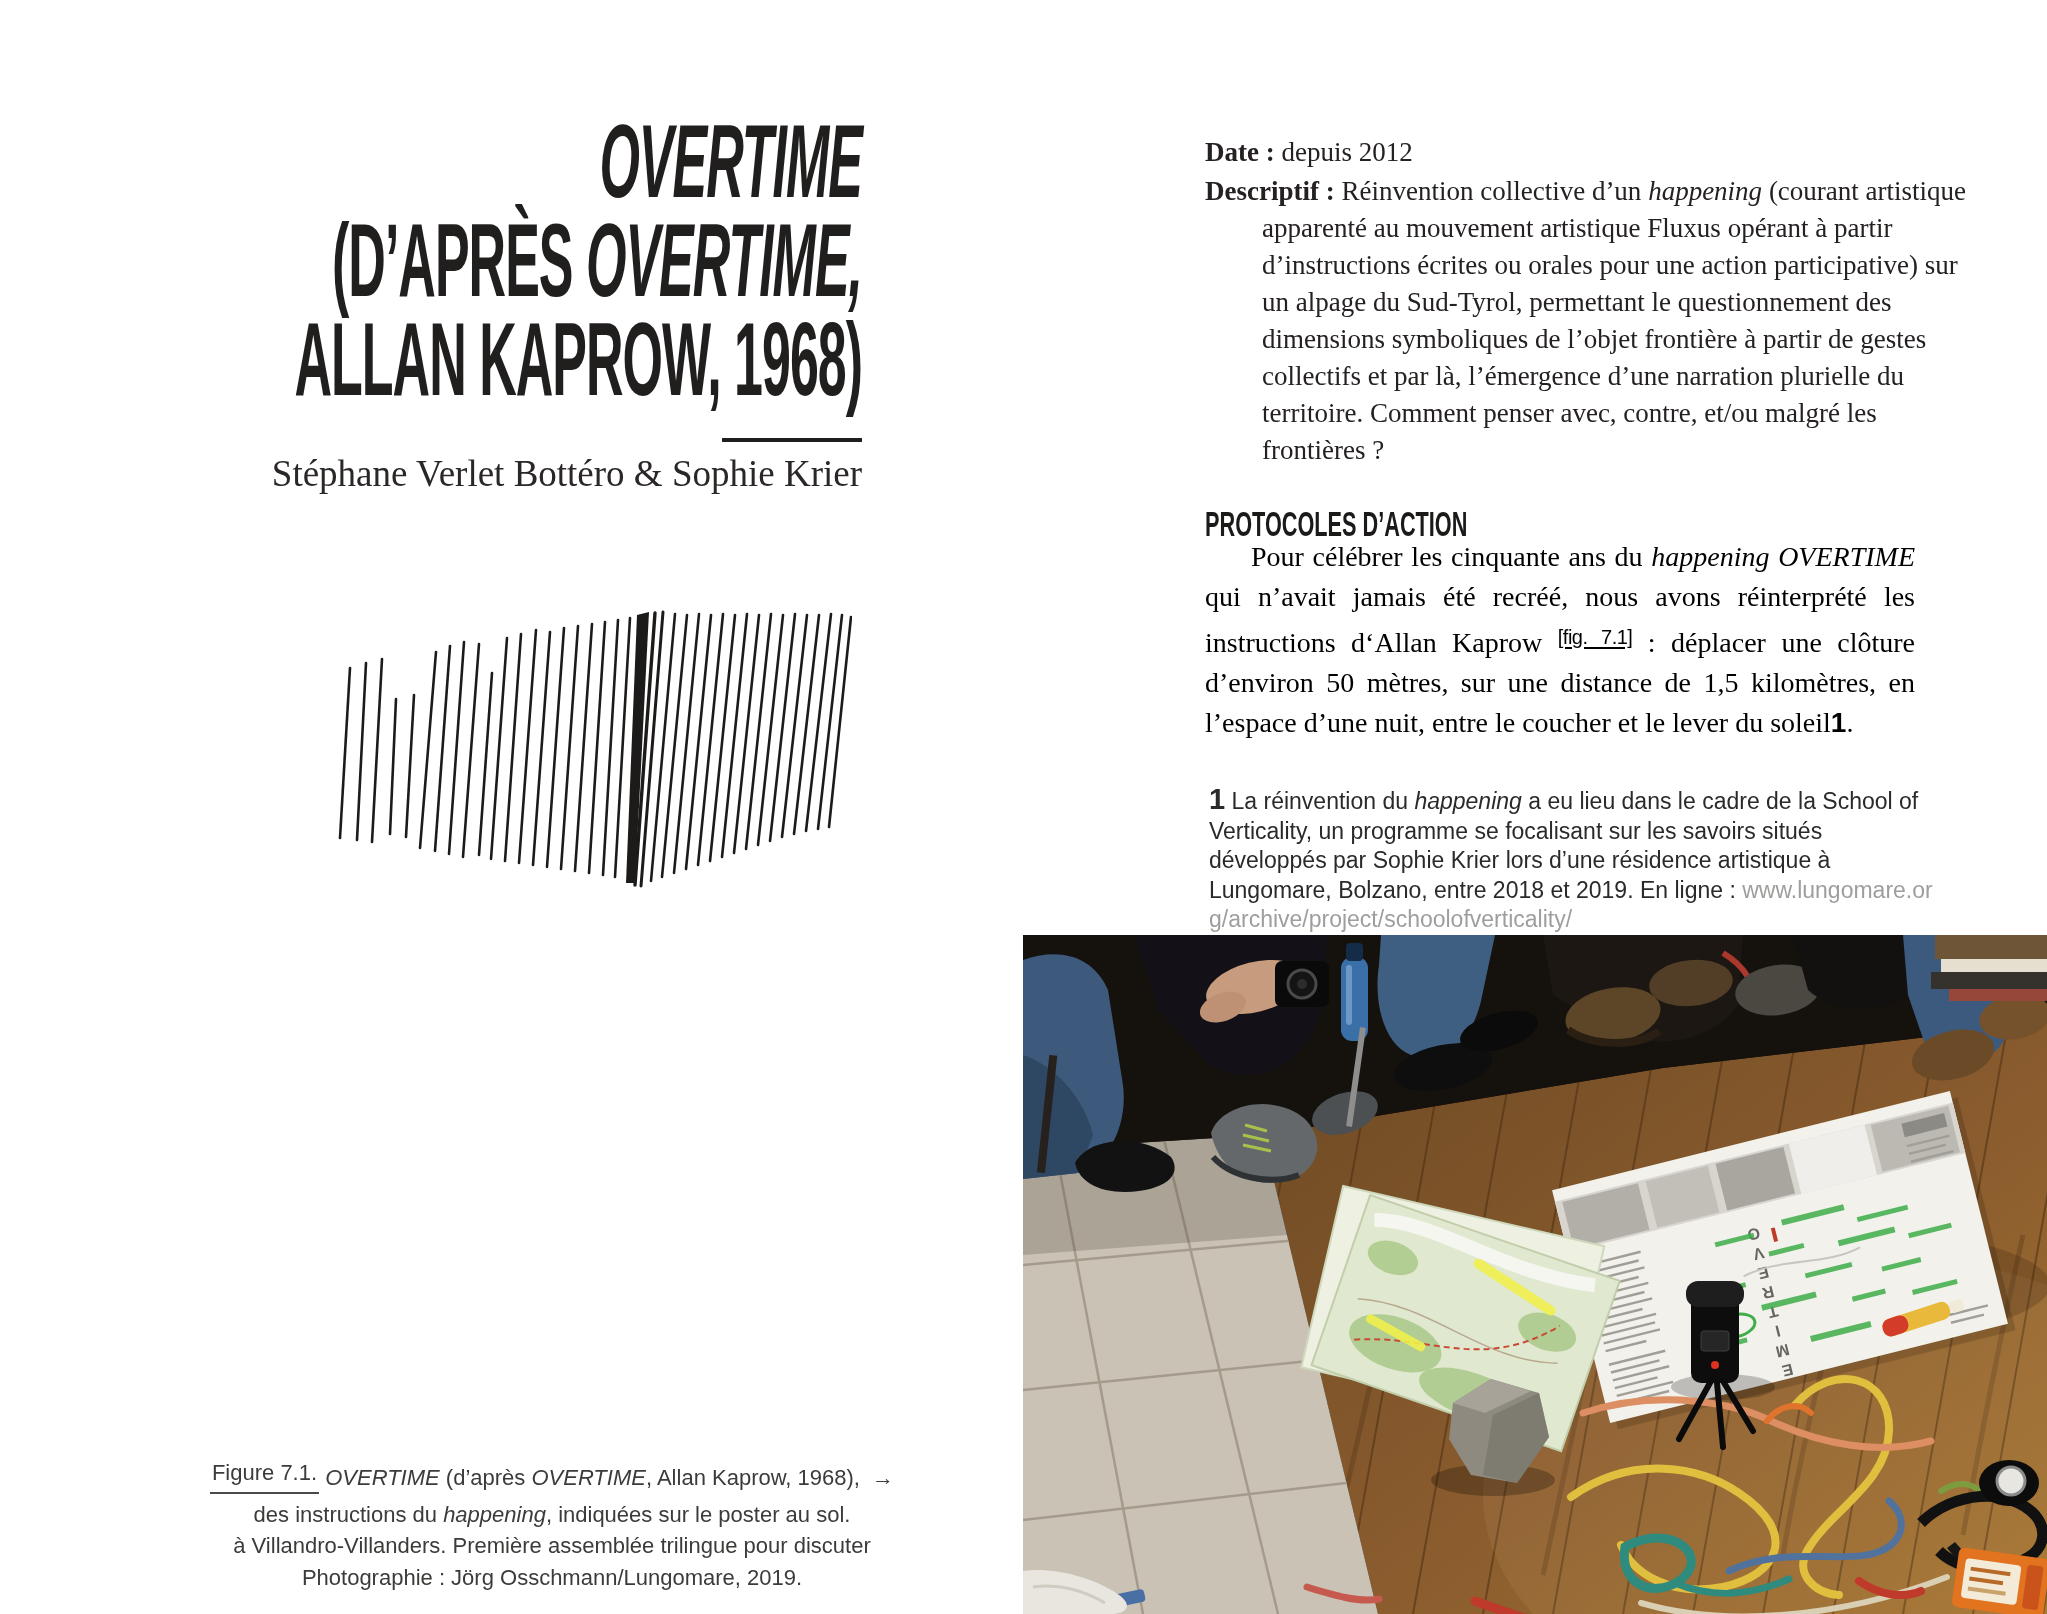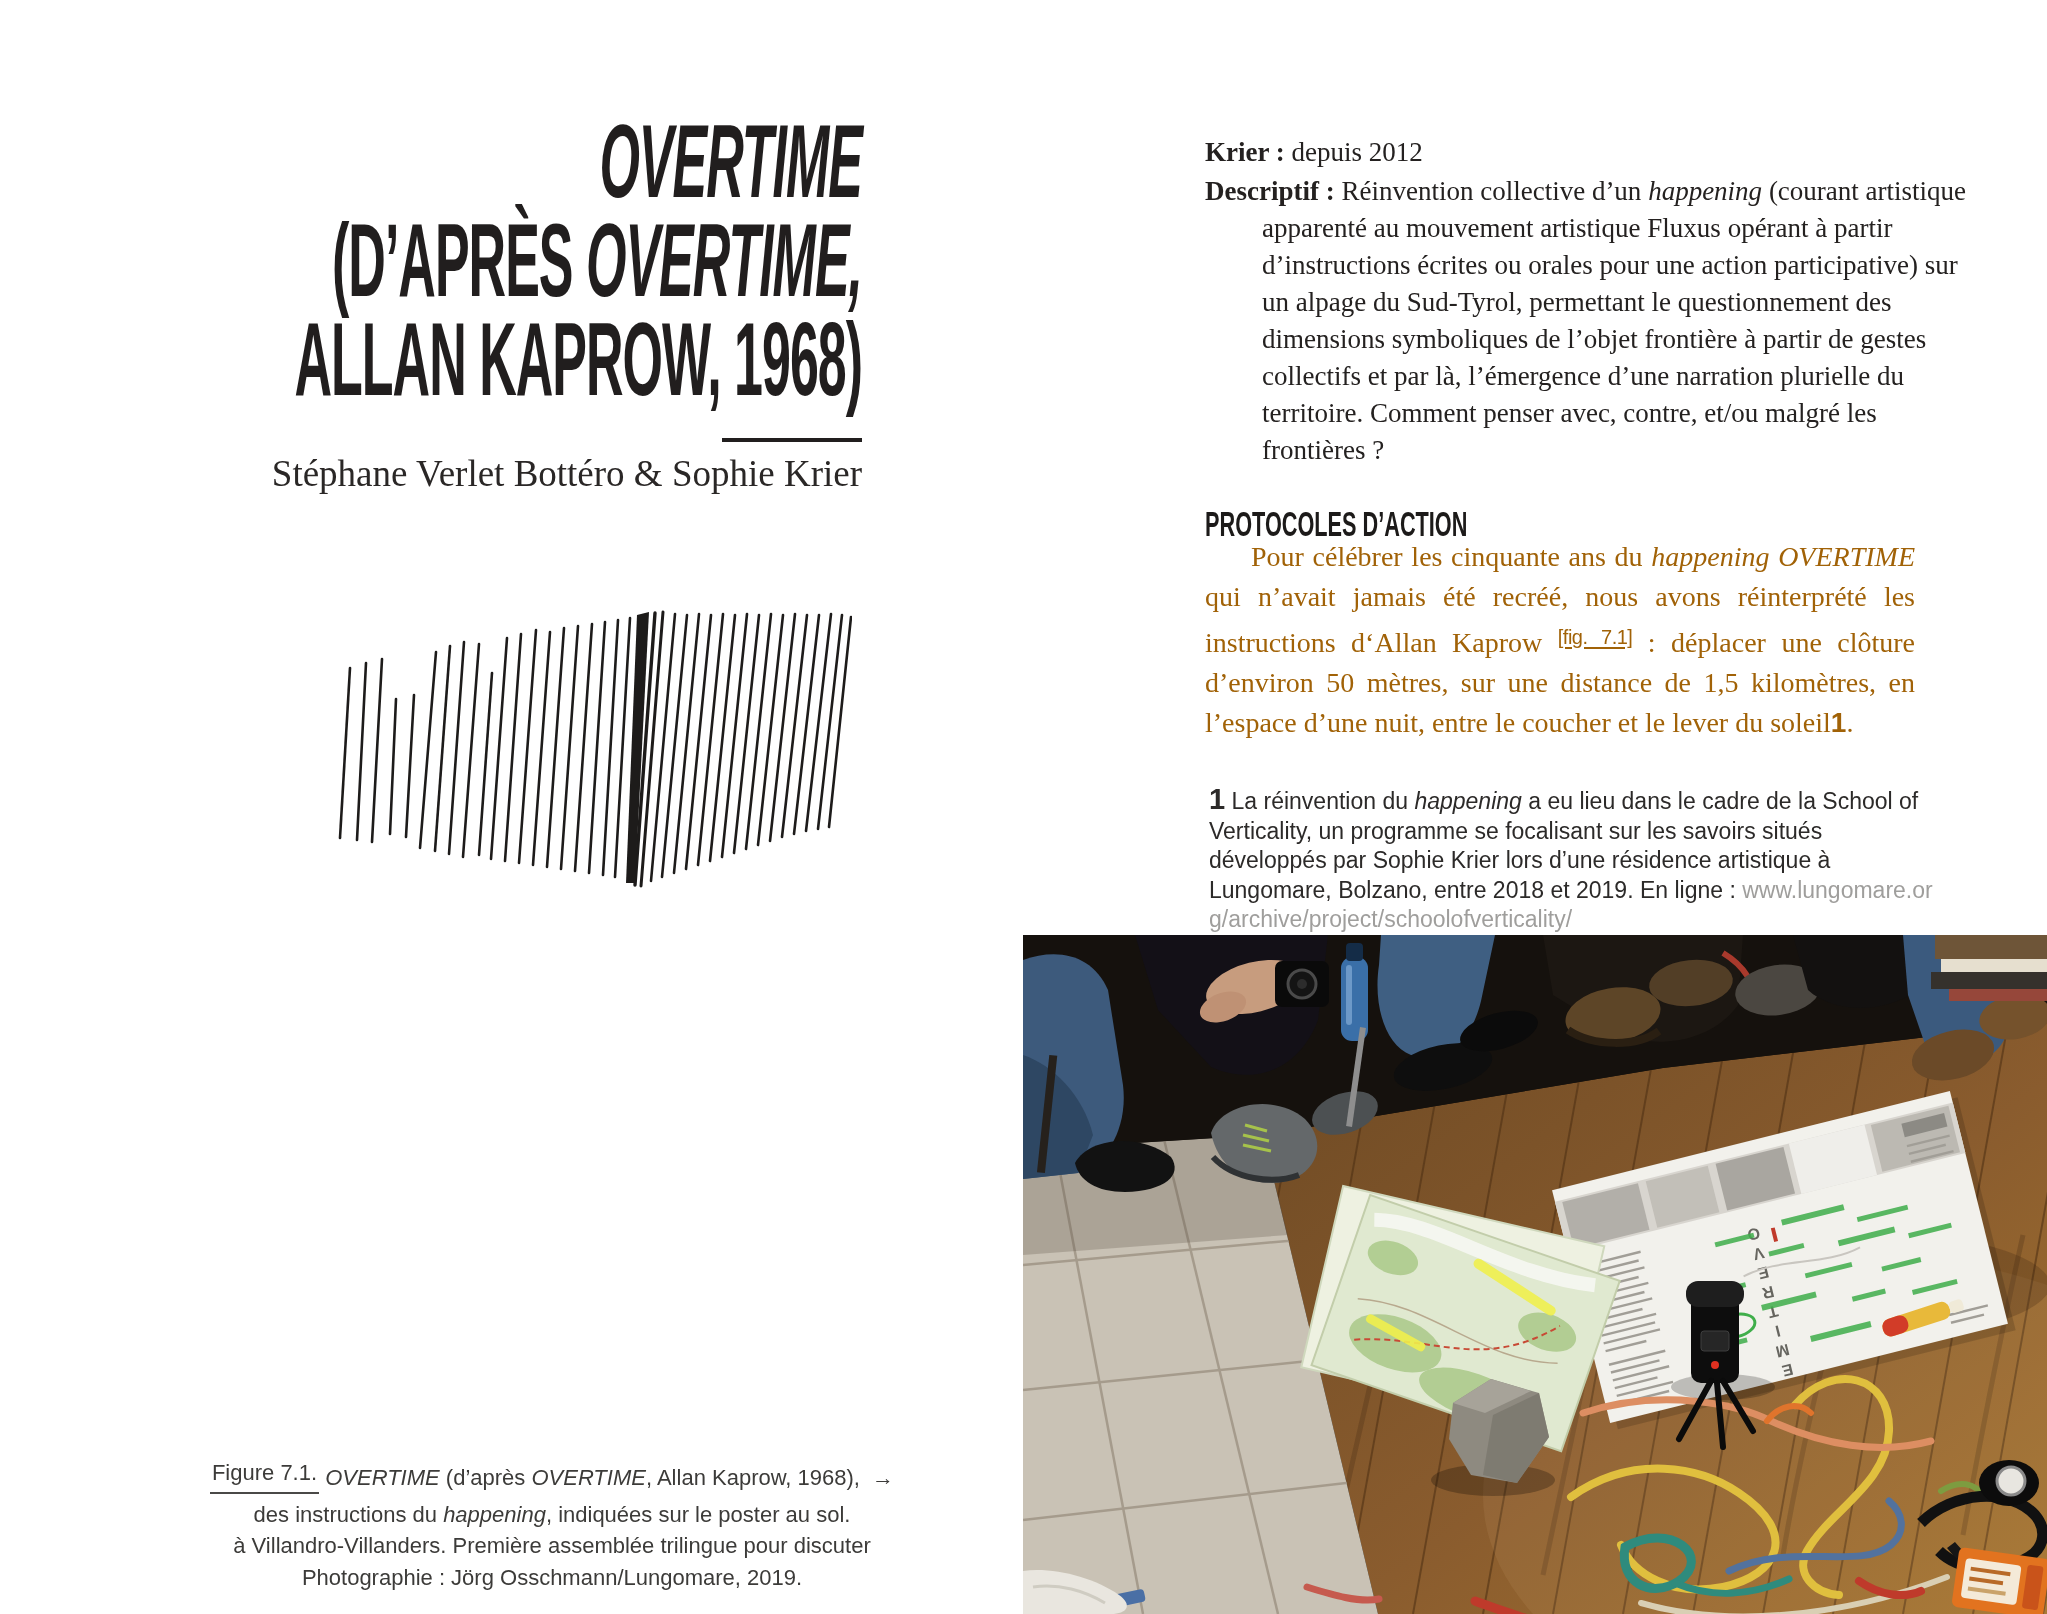--- a/index.html
+++ b/index.html
@@ -23,21 +23,21 @@
 
   
   .meta-line{position:absolute;left:1205px;width:712px;margin:0;
              font-family:"Liberation Serif",serif;font-size:27px;line-height:37px;color:#242120}
   .date-line{top:134px}
   .hang{top:173px;padding-left:57px;text-indent:-57px}
   .heading{position:absolute;left:1205px;top:504px;margin:0;font-size:35px;font-weight:700;
            transform:scaleX(.62);transform-origin:0 50%;white-space:nowrap;color:#1c1a19}
   .body-para{position:absolute;left:1205px;top:537px;width:710px;margin:0;
              font-family:"Liberation Serif",serif;font-size:28px;line-height:40px;
-             text-align:justify;text-indent:46px;color:#a16207}
+             text-align:justify;text-indent:46px;color:#000000}
   .fig-ref{font-family:"Liberation Sans",sans-serif;font-size:20px;text-decoration:underline;
            text-underline-offset:3px;vertical-align:8px;letter-spacing:-.5px;white-space:nowrap}
   .note-ref{font-family:"Liberation Sans",sans-serif;font-weight:700}
   .footnote{position:absolute;left:1205px;top:781px;width:724px;margin:4px;
             font-size:23px;line-height:29.5px;color:#2c2a29}
   .fn-marker{font-size:29px;font-weight:700}
   .fn-link{color:#9f9e9c;text-decoration:none;word-break:break-all}
   .photo{position:absolute;left:1023px;top:935px;width:1024px;height:679px}
   .photo svg{width:100%;height:100%;display:block}
   .pl{font-family:"Liberation Sans",sans-serif;font-weight:700}
@@ -99,21 +99,21 @@
     <polygon points="305,15 317,12 303,283 294,283" fill="#1d1b1a"></polygon>
   </svg>
 
   <figcaption class="caption">
     <div><span class="cap-label">Figure 7.1.</span><em> OVERTIME</em><span> (d’après </span><em>OVERTIME</em><span>, Allan Kaprow, 1968), </span><span class="cap-arrow">→</span></div>
     <div><span>des instructions du </span><em>happening</em><span>, indiquées sur le poster au sol.</span></div>
     <div>à Villandro-Villanders. Première assemblée trilingue pour discuter</div>
     <div>Photographie : Jörg Osschmann/Lungomare, 2019.</div>
   </figcaption>
 
-  <p class="meta-line date-line"><b>Krier :</b><span> depuis 2012</span></p>
+  <p class="meta-line date-line"><b>Date :</b><span> depuis 2012</span></p>
 
   <p class="meta-line hang"><b>Descriptif :</b><span> Réinvention collective d’un </span><em>happening</em><span> (courant artistique apparenté au mouvement artistique Fluxus opérant à partir d’instructions écrites ou orales pour une action participative) sur un alpage du Sud-Tyrol, permettant le questionnement des dimensions symboliques de l’objet frontière à partir de gestes collectifs et par là, l’émergence d’une narration plurielle du territoire. Comment penser avec, contre, et/ou malgré les frontières ?</span></p>
 
   <h2 class="heading">PROTOCOLES D’ACTION</h2>
 
   <p class="body-para"><span>Pour célébrer les cinquante ans du </span><em>happening OVERTIME</em><span> qui n’avait jamais été recréé, nous avons réinterprété les instructions d‘Allan Kaprow </span><span class="fig-ref">[fig. 7.1]</span><span> : déplacer une clôture d’environ 50 mètres, sur une distance de 1,5 kilomètres, en l’espace d’une nuit, entre le coucher et le lever du soleil</span><b class="note-ref">1</b><span>.</span></p>
 
   <p class="footnote"><b class="fn-marker">1</b><span> La réinvention du </span><em>happening</em><span> a eu lieu dans le cadre de la School of Verticality, un programme se focalisant sur les savoirs situés développés par Sophie Krier lors d’une résidence artistique à Lungomare, Bolzano, entre 2018 et 2019. En ligne : </span><a class="fn-link" href="#">www.lungomare.org/archive/project/schoolofverticality/</a></p>
 
   <div class="photo">

